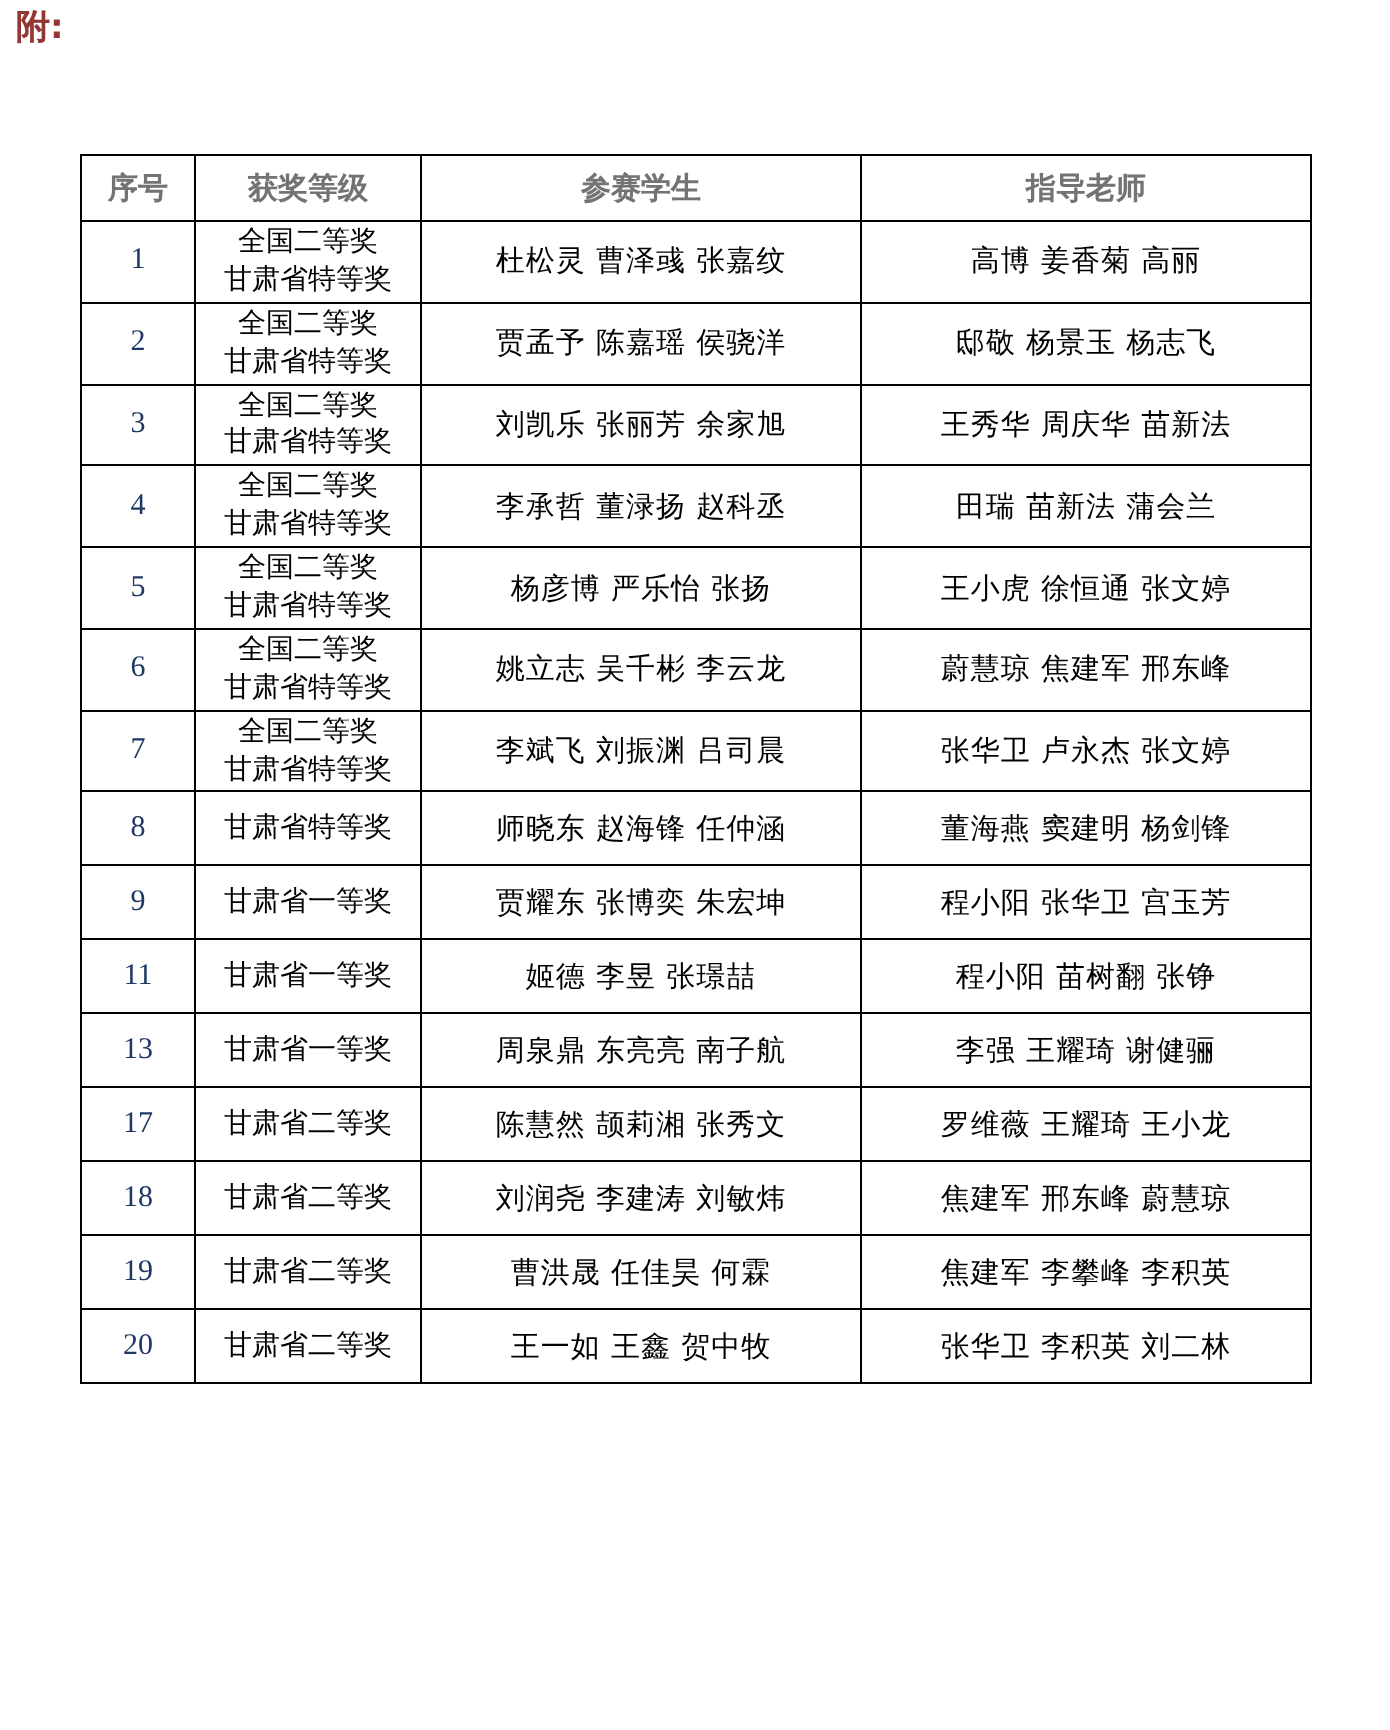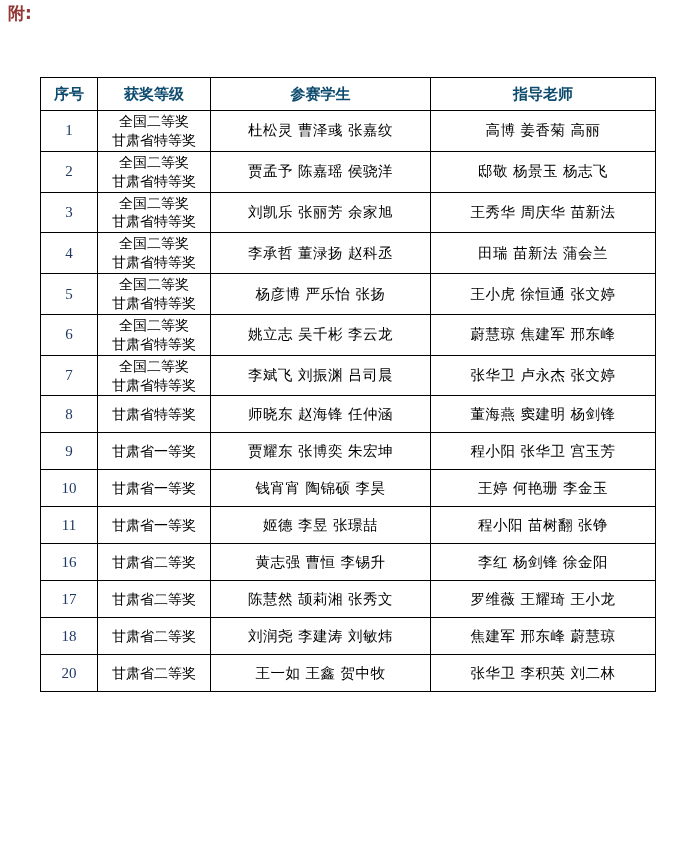--- a/index.html
+++ b/index.html
@@ -40,21 +40,21 @@
     border: 1px solid #000000;
     text-align: center;
     vertical-align: middle;
     padding: 1px 2px;
     overflow: hidden;
   }
   table.award-table th {
     font-size: 15px;
     font-weight: bold;
     height: 30px;
-    color: #0c4a6e;
+    color: #737373;
   }
   col.c-no      { width: 57px; }
   col.c-award   { width: 113px; }
   col.c-student { width: 220px; }
   col.c-teacher { width: 225px; }
   td.no {
     font-family: "Liberation Serif", serif;
     font-size: 15px;
     color: #1F3864;
     height: 34px;
@@ -147,50 +147,50 @@
         <td class="students">师晓东 赵海锋 任仲涵</td>
         <td class="teachers">董海燕 窦建明 杨剑锋</td>
       </tr>
         <tr>
         <td class="no">9</td>
         <td class="award">甘肃省一等奖</td>
         <td class="students">贾耀东 张博奕 朱宏坤</td>
         <td class="teachers">程小阳 张华卫 宫玉芳</td>
       </tr>
         <tr>
-        <td class="no">10</td>
-        <td class="award">甘肃省一等奖</td>
-        <td class="students">钱宵宵 陶锦硕 李昊</td>
-        <td class="teachers">王婷 何艳珊 李金玉</td>
-      </tr>
-        <tr>
         <td class="no">11</td>
         <td class="award">甘肃省一等奖</td>
         <td class="students">姬德 李昱 张璟喆</td>
         <td class="teachers">程小阳 苗树翻 张铮</td>
       </tr>
         <tr>
-        <td class="no">16</td>
-        <td class="award">甘肃省二等奖</td>
-        <td class="students">黄志强 曹恒 李锡升</td>
-        <td class="teachers">李红 杨剑锋 徐金阳</td>
+        <td class="no">13</td>
+        <td class="award">甘肃省一等奖</td>
+        <td class="students">周泉鼎 东亮亮 南子航</td>
+        <td class="teachers">李强 王耀琦 谢健骊</td>
       </tr>
         <tr>
         <td class="no">17</td>
         <td class="award">甘肃省二等奖</td>
         <td class="students">陈慧然 颉莉湘 张秀文</td>
         <td class="teachers">罗维薇 王耀琦 王小龙</td>
       </tr>
         <tr>
         <td class="no">18</td>
         <td class="award">甘肃省二等奖</td>
         <td class="students">刘润尧 李建涛 刘敏炜</td>
         <td class="teachers">焦建军 邢东峰 蔚慧琼</td>
       </tr>
         <tr>
+        <td class="no">19</td>
+        <td class="award">甘肃省二等奖</td>
+        <td class="students">曹洪晟 任佳昊 何霖</td>
+        <td class="teachers">焦建军 李攀峰 李积英</td>
+      </tr>
+        <tr>
         <td class="no">20</td>
         <td class="award">甘肃省二等奖</td>
         <td class="students">王一如 王鑫 贺中牧</td>
         <td class="teachers">张华卫 李积英 刘二林</td>
       </tr>
       </tbody>
   </table>
 
 </div>
 

